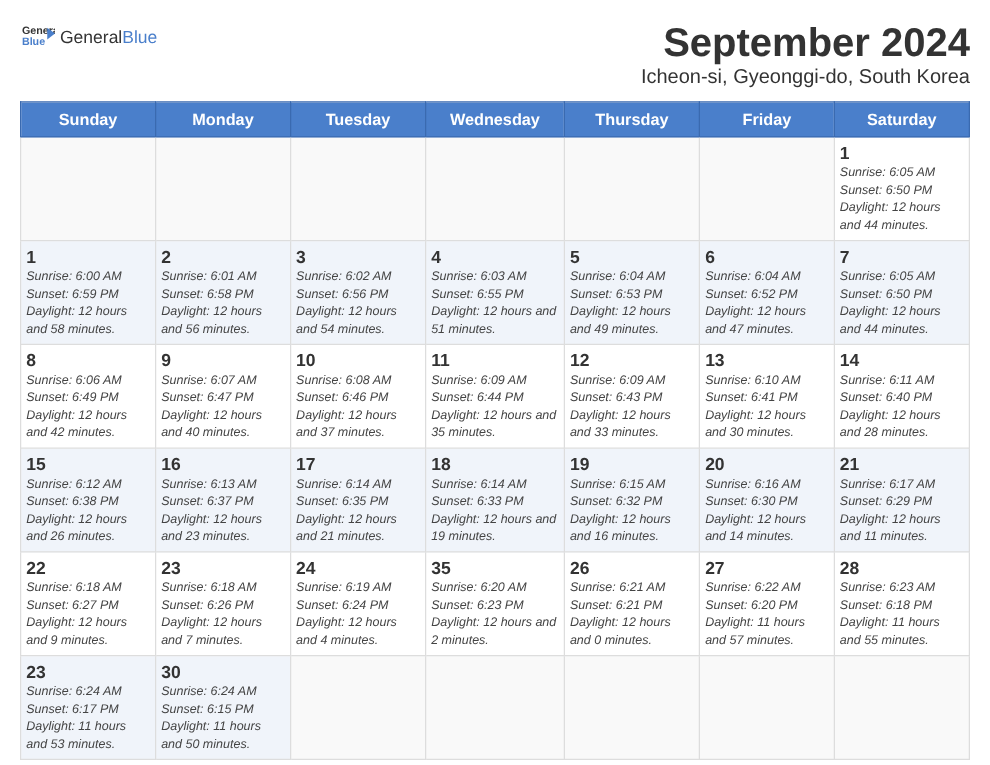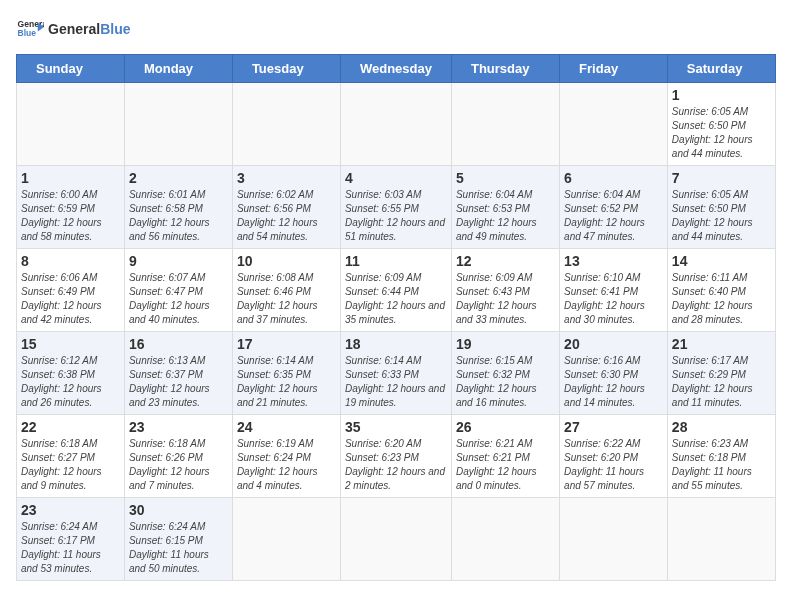--- a/index.html
+++ b/index.html
@@ -42,21 +42,21 @@
       width: 100%;
       border-collapse: collapse;
       font-size: 11px;
     }
     thead tr {
       background-color: #4a7fcb;
       color: #fff;
     }
     thead th {
       padding: 6px 19px;
-      text-align: left;
+      text-align: center;
       font-size: 13px;
       font-weight: bold;
       border: 1px solid #3a6ab0;
     }
     tbody tr {
       border: 1px solid #ccc;
     }
     tbody tr:nth-child(odd) {
       background-color: #fff;
     }
@@ -92,24 +92,28 @@
 
 <div class="header">
   <div class="logo">
     <svg class="logo-icon" viewBox="0 0 36 36">
       <rect x="0" y="0" width="36" height="36" rx="4" fill="#fff"></rect>
       <text x="2" y="14" font-size="11" font-weight="bold" fill="#333" font-family="Arial">General</text>
       <text x="2" y="26" font-size="11" font-weight="bold" fill="#4a7fcb" font-family="Arial">Blue</text>
       <polygon points="28,8 36,14 28,20" fill="#4a7fcb"></polygon>
     </svg>
     <div style="display:flex;flex-direction:column;">
-      <span style="font-size:14px;font-weight:bold;color:#333;line-height:1.1;">
+      <span style="font-size:14px;font-weight:normal;color:#333;line-height:1.1;">
         General<span style="color:#4a7fcb;">Blue</span>
       </span>
     </div>
+  </div>
+  <div class="title-block">
+    <h1>September 2024</h1>
+    <h2>Icheon-si, Gyeonggi-do, South Korea</h2>
   </div>
 </div>
 
 <table>
   <thead>
     <tr>
     <th>Sunday</th>
         <th>Monday</th>
         <th>Tuesday</th>
         <th>Wednesday</th>

